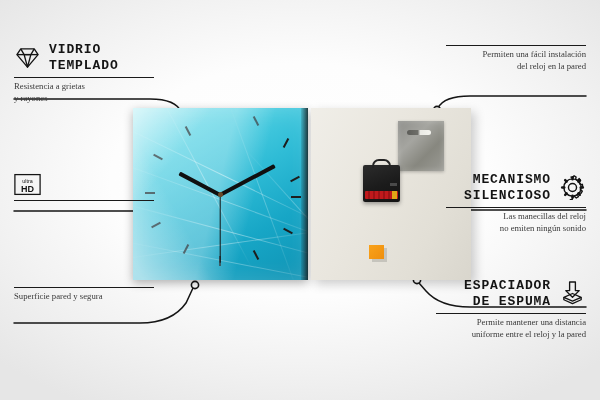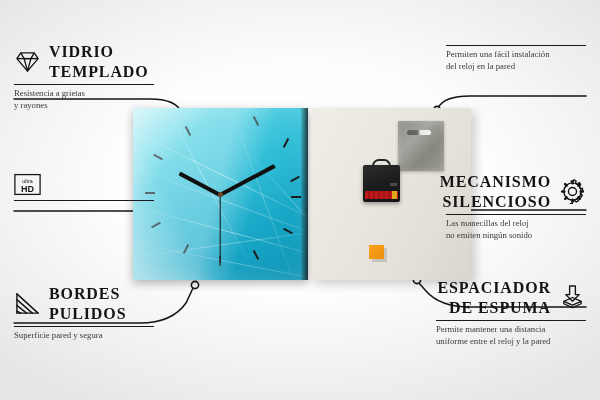--- a/index.html
+++ b/index.html
@@ -16,33 +16,33 @@
 
   
   #wires { position: absolute; left:0; top:0; width:600px; height:400px; pointer-events:none; }
 
   
   .feat { position: absolute; }
   .feat .hdr { display:flex; align-items:center; gap:8px; }
   .feat.left .hdr { justify-content:flex-start; }
   .feat.right .hdr { justify-content:flex-end; }
   .feat .ttl {
-    font-family: Liberation Serif, serif;
-    font-size: 16px; font-weight: 700; letter-spacing: .9px;
+    font-family: Liberation Mono, monospace;
+    font-size: 13px; font-weight: 700; letter-spacing: .9px;
     color: #141414; line-height: 1.22; text-transform: uppercase;
   }
   .feat.left .ttl { text-align:left; }
   .feat.right .ttl { text-align:right; }
   .rule { height: 1.4px; background: #1a1a1a; margin-top: 3px; }
   .feat .sub {
     font-family: "Liberation Serif", serif;
     font-size: 8.7px; color: #3a3a3a; line-height: 1.32; margin-top: 3px;
   }
   .feat.left .sub { text-align:left; }
-  .feat.right .sub { }
+  .feat.right .sub { text-align:right; }
   .ico { width: 27px; height: 25px; flex: 0 0 auto; }
   .ico svg { display:block; width:100%; height:100%; }
 
   
   .prod { position:absolute; }
 
   #clock-face {
     left: 133px; top: 108px; width: 175px; height: 172px;
     background:
       linear-gradient(128deg, rgba(255,255,255,.55) 0%, rgba(255,255,255,0) 26%),
@@ -203,38 +203,20 @@
         </svg>
       </span>
       <span class="ttl">
         <br>
       </span>
     </div>
     <div class="rule"></div>
   </div>
 
   <div class="feat left" style="left:14px; top:284px; width:140px;">
-    <div class="hdr">
-      <span class="ico">
-        <svg viewBox="0 0 28 26">
-            <g stroke="#141414" stroke-width="1.5" stroke-linecap="round">
-          <line x1="3" y1="3" x2="25" y2="23"></line>
-          <line x1="3" y1="9" x2="19" y2="23"></line>
-          <line x1="3" y1="15" x2="13" y2="23"></line>
-          <line x1="3" y1="21" x2="7" y2="23"></line>
-          <line x1="3" y1="3" x2="3" y2="23"></line>
-          <line x1="3" y1="23" x2="25" y2="23"></line>
-        </g>
-          </svg>
-      </span>
-      <span class="ttl">
-        <span>BORDES</span><br>
-        <span>PULIDOS</span>
-      </span>
-    </div>
     <div class="rule"></div>
     <div class="sub">Superficie pared y segura</div>
   </div>
 
   <div class="feat right" style="left:446px; top:42px; width:140px;">
     <div class="rule"></div>
     <div class="sub">Permiten una fácil instalación<br>del reloj en la pared</div>
   </div>
 
   <div class="feat right" style="left:446px; top:172px; width:140px;">

